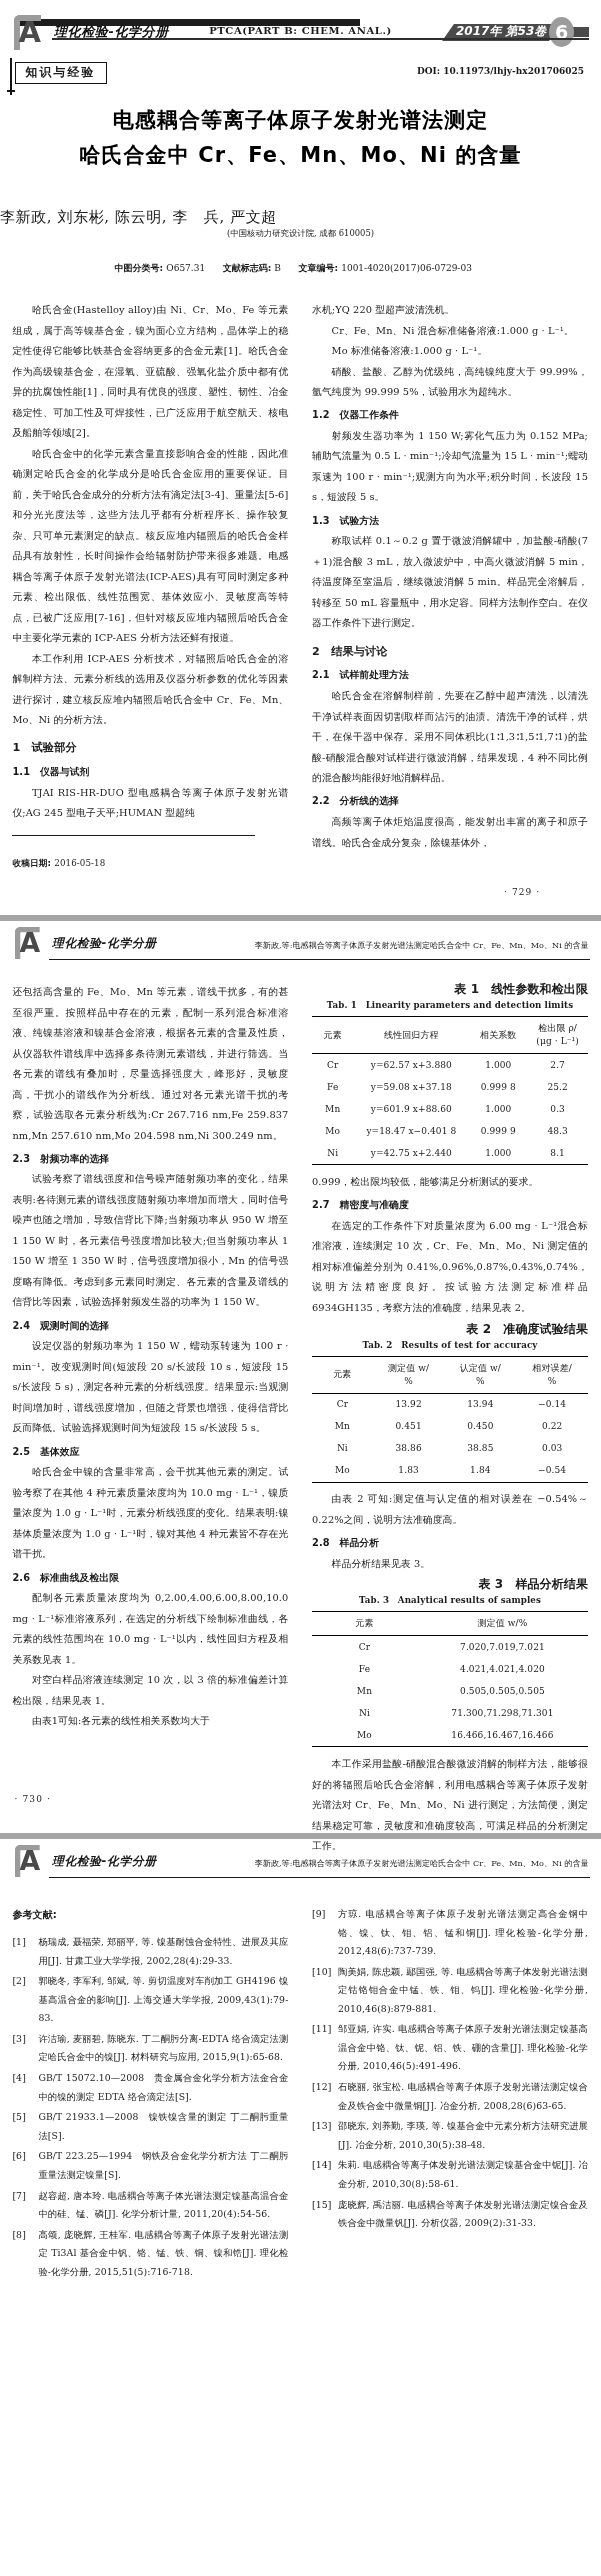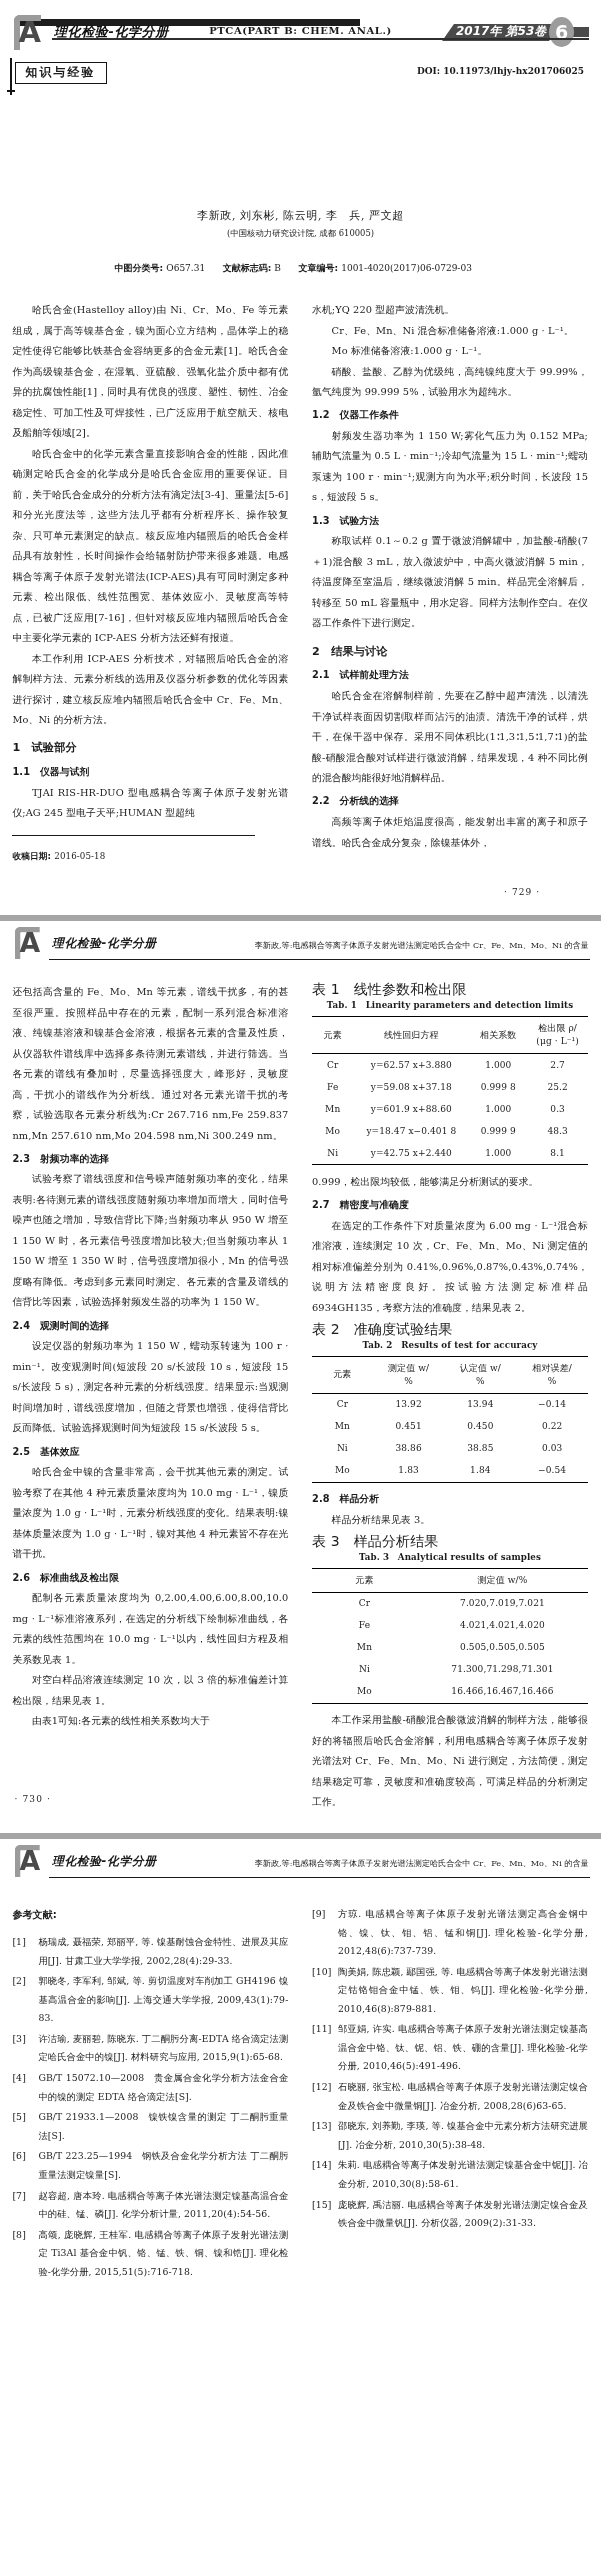--- a/index.html
+++ b/index.html
@@ -34,48 +34,48 @@
   .tag-box { position:absolute; left:14.6px; top:62px; border:1.7px solid #141414;
     padding:2.2px 10px; font-family:"DejaVu Sans", sans-serif; font-weight:bold;
     font-size:11.8px; letter-spacing:2.2px; }
   .tag-rule-v { position:absolute; left:10px; top:58px; width:1.7px; height:37px; background:#141414; }
   .tag-rule-t { position:absolute; left:6.7px; top:90px; width:7.9px; height:1.7px; background:#141414; }
   .doi { position:absolute; right:17px; top:66px; font-weight:bold; font-size:9px; }
   
   .title { position:absolute; left:0; top:103px; width:601px; text-align:center;
     font-family:"DejaVu Sans", sans-serif; font-weight:bold; font-size:21px;
     line-height:35px; letter-spacing:1.1px; color:#000; }
-  .authors { position:absolute; left:0; top:208px; width:601px; text-align:center;
-    font-size:11px; letter-spacing:0.6px; }
+  .authors { position:absolute; left:0; top:208px; width:601px; 
+    font-size:15px; letter-spacing:0.6px; }
   .affil { position:absolute; left:0; top:228px; width:601px; text-align:center; font-size:8.4px; }
   .meta { position:absolute; left:0; top:262px; width:601px; text-align:center; font-size:9px; }
   .mlabel { font-family:"DejaVu Sans", sans-serif; font-weight:bold; }
   .mval { margin-right:14.6px;text-align:center; }
   
   .col { position:absolute; width:276px; font-size:9.8px; line-height:20.5px;
     text-align:justify; letter-spacing:0.1px; }
   #p1l { left:12.4px;  top:300px; }
   #p1r { left:312px; top:300px; }
   #p2l { left:12.4px;  top:982px; }
   #p2r { left:312px; top:979px; }
   #p3l { left:12.4px;  top:1905px; }
   #p3r { left:312px; top:1905px; }
   .para { margin:0; text-indent:2em; }
   .cont { margin:0; text-indent:0; }
   .h1 { margin:7.9px 0 4.5px; font-family:"DejaVu Sans", sans-serif; font-weight:bold;
     font-size:11.2px; line-height:19px; text-indent:0; }
   .h2 { margin:2.8px 0 1.7px; font-family:"DejaVu Sans", sans-serif; font-weight:bold;
     font-size:9.8px; line-height:19px; text-indent:0; }
   .footnote { margin-top:11.2px; width:88%; border-top:1.4px solid #1b1b1b;
-    padding-top:13px; font-size:8.7px; line-height:14.6px; }
+    padding-top:20px; font-size:8.7px; line-height:14.6px; }
   .fn-label { font-family:"DejaVu Sans", sans-serif; font-weight:bold; }
   
   .tblblock { margin:2.2px 0 6.7px; }
-  .tbl-cap-cn { text-align:left; font-family:"DejaVu Sans", sans-serif;
-    font-weight:normal; font-size:14px; line-height:17px; }
+  .tbl-cap-cn { text-align:right; font-family:"DejaVu Sans", sans-serif;
+    font-weight:bold; font-size:12px; line-height:17px; }
   .tbl-cap-en { text-align:center; font-weight:bold; font-size:8.7px; line-height:14.6px; margin-bottom:3.4px; }
   table.dtable { width:100%; border-collapse:collapse; border-top:1.7px solid #000;
     border-bottom:1.7px solid #000; font-size:9px; }
   .dtable th { font-weight:normal; border-bottom:0.8px solid #000; padding:5px 1.1px;
     text-align:center; white-space:pre-line; line-height:13px; }
   .dtable td { text-align:center; padding:4.5px 1.1px; line-height:13px; }
   
   .refs-head { font-family:"DejaVu Sans", sans-serif; font-weight:bold;
     font-size:10px; margin:0 0 9px; line-height:19px; }
   .ref { display:flex; margin:0 0 2.2px; font-size:9.3px; line-height:18.5px; text-align:justify; }
@@ -114,20 +114,24 @@
     <div class="ribbon-stub"></div>
     <div class="issue-circle">6</div>
     <div class="hdr1-line"></div>
   </div>
 
   <div class="tag-rule-v"></div>
   <div class="tag-rule-t"></div>
   <div class="tag-box">知识与经验</div>
   <div class="doi">DOI: 10.11973/lhjy-hx201706025</div>
 
+  <div class="title">
+    <div>电感耦合等离子体原子发射光谱法测定</div>
+    <div>哈氏合金中 Cr、Fe、Mn、Mo、Ni 的含量</div>
+  </div>
   <div class="authors">李新政, 刘东彬, 陈云明, 李　兵, 严文超</div>
   <div class="affil">(中国核动力研究设计院, 成都 610005)</div>
 
   <div class="meta">
     <span class="mlabel">中图分类号: </span><span class="mval">O657.31</span>
     <span class="mlabel">文献标志码: </span><span class="mval">B</span>
     <span class="mlabel">文章编号: </span><span class="mval">1001-4020(2017)06-0729-03</span>
   </div>
 
   <div class="col" id="p1l">
@@ -277,20 +281,21 @@
           <tr>
               <td>Mo</td>
               <td>1.83</td>
               <td>1.84</td>
               <td>−0.54</td>
             </tr>
         </tbody>
       </table>
     </div>
 
+    <p class="para">由表 2 可知:测定值与认定值的相对误差在 −0.54%～0.22%之间，说明方法准确度高。</p>
     <p class="h2">2.8　样品分析</p>
     <p class="para">样品分析结果见表 3。</p>
 
     <div class="tblblock">
       <div class="tbl-cap-cn">表 3　样品分析结果</div>
       <div class="tbl-cap-en">Tab. 3　Analytical results of samples</div>
       <table class="dtable">
         <thead>
           <tr>
             <th style="width:38%">元素</th>

